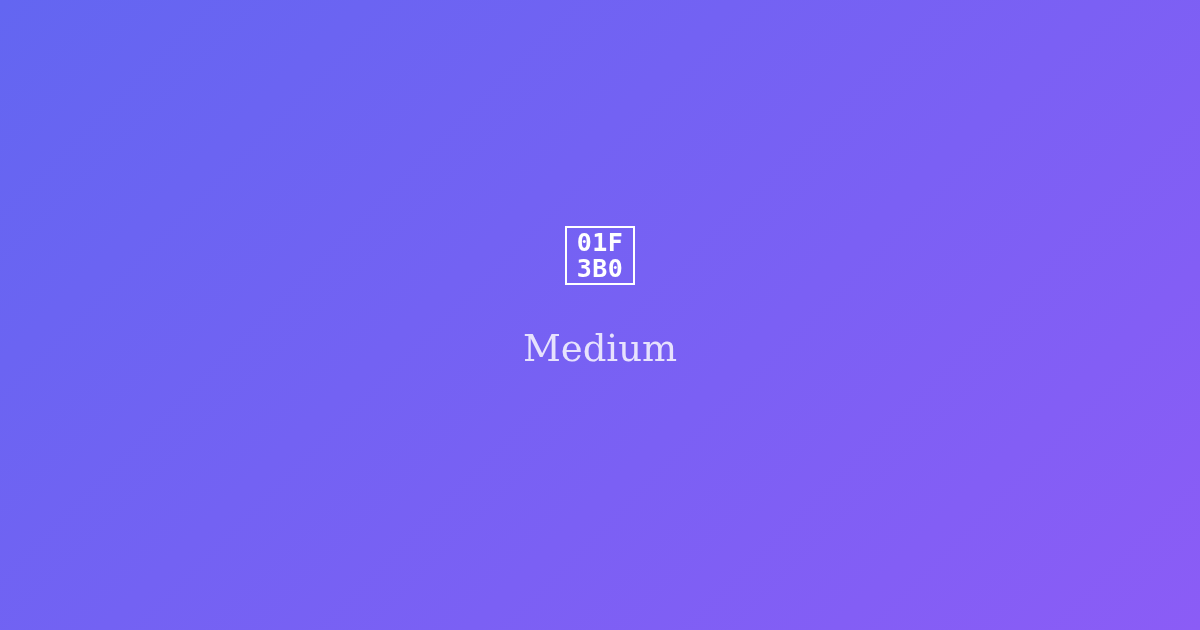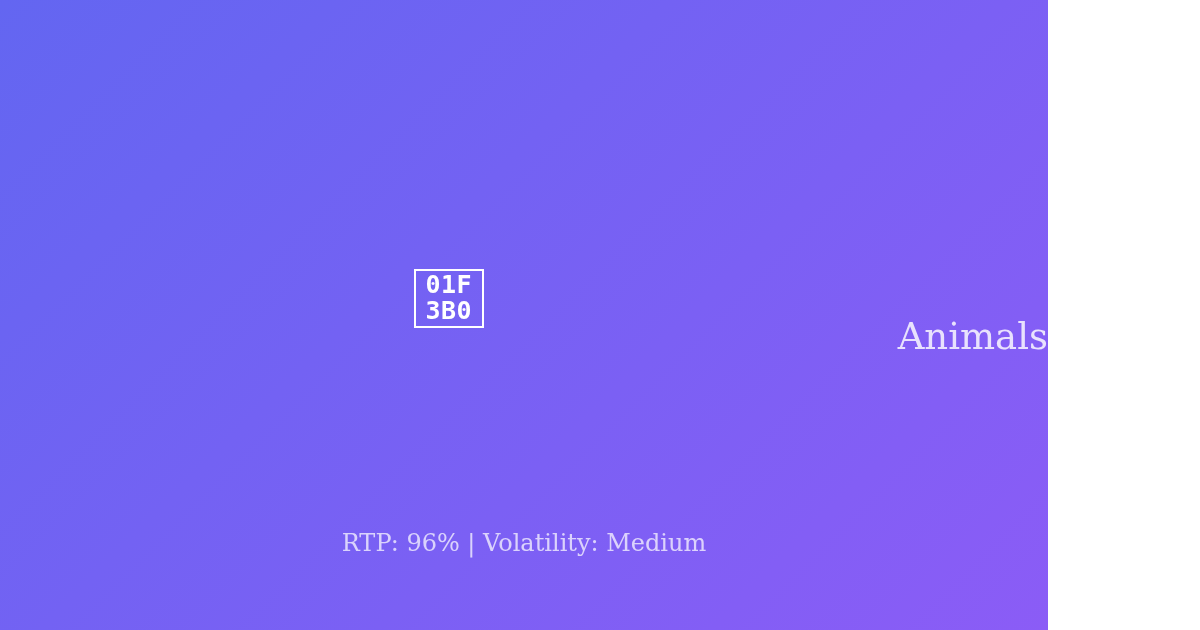--- a/index.html
+++ b/index.html
@@ -9,24 +9,25 @@
 
   body {
     width: 1200px;
     height: 630px;
     overflow: hidden;
     font-family: "DejaVu Serif", "Liberation Serif", serif;
   }
 
   .og-card {
     position: relative;
-    width: 1048px;
+    width: 1200px;
     height: 630px;
     box-sizing: border-box;
     display: flex;
+    flex-direction: column;
     align-items: center;
     justify-content: center;
     background: linear-gradient(135deg, #6366f1 0%, #8b5cf6 100%);
     overflow: hidden;
   }
 
   
   .title-row {
     display: flex;
     align-items: center;
@@ -104,17 +105,16 @@
 
   <div class="title-row">
 
     <div class="tofu-icon">
       <span>01F</span>
       <span>3B0</span>
     </div>
 
   </div>
 
-  <div class="og-subtitle">Animals</div>
+  <div class="og-subtitle">Medium</div>
 
-  <div class="og-footer">RTP: 96% | Volatility: Medium</div>
 
 </div>
 
 </body></html>

